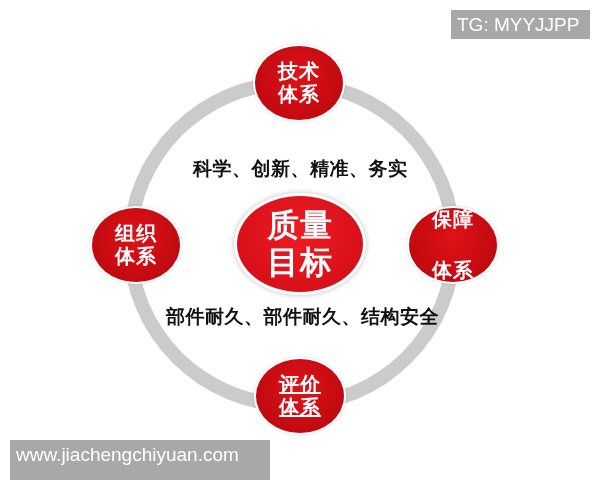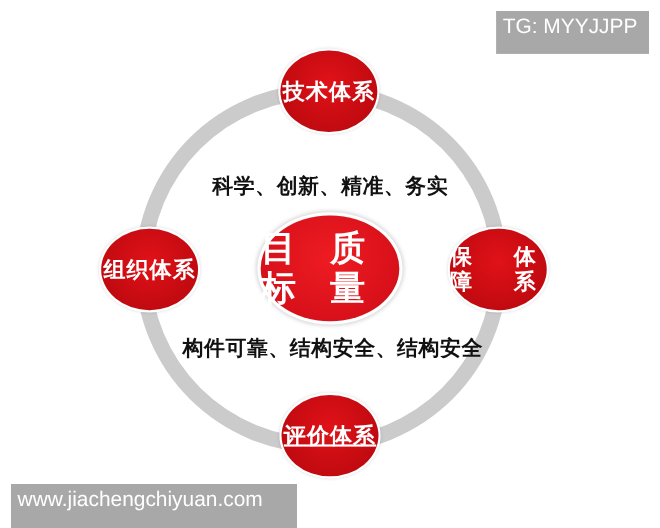--- a/index.html
+++ b/index.html
@@ -8,21 +8,21 @@
     font-family: "DejaVu Sans", sans-serif;
   }
   .ring {
     position: absolute; left: 123px; top: 76px; width: 338px; height: 336px;
     border-radius: 50%; border: 14px solid #cbcbcb; box-sizing: border-box;
   }
   .node {
     position: absolute; border-radius: 50%;
     background: radial-gradient(ellipse at 50% 40%, #e01218 0%, #c10a10 70%, #a8060b 100%);
     box-shadow: 0 0 0 2px #ffffff, 0 0 3px 2px rgba(0,0,0,0.15);
-    display: flex; flex-direction: row; align-items: center; justify-content: center;
+    display: flex; flex-direction: column; align-items: center; justify-content: center;
     color: #ffffff; font-weight: bold;
   }
   .node span { display: block; line-height: 1.15; letter-spacing: 1px; }
   .node.small { width: 88px; height: 74px; font-size: 20px; }
   .node.center {
     width: 126px; height: 96px; font-size: 32px;
     background: radial-gradient(ellipse at 50% 40%, #ee1c22 0%, #d8101a 70%, #b80a10 100%);
     box-shadow: 0 0 0 3px #ffffff, 0 0 4px 4px rgba(0,0,0,0.18);
   }
   .n-top { left: 255px; top: 46px; }
@@ -34,21 +34,21 @@
     position: absolute; font-weight: bold; color: #111111; white-space: nowrap;
     font-size: 19px; letter-spacing: 0.5px; text-align: center;
   }
   .phrase-top { left: 193px; top: 156px; }
   .phrase-bottom { left: 166px; top: 304px; }
   .wm {
     position: absolute; background: #a8a8a8; color: #ffffff;
     font-family: "Liberation Sans", sans-serif; font-size: 19px; line-height: 30px;
     padding: 0 6px; box-sizing: border-box;
   }
-  .wm-top { left: 451px; top: 10px; width: 139px; height: 39px; line-height: 29px; }
+  .wm-top { left: 451px; top: 10px; width: 139px; height: 29px; line-height: 29px; }
   .wm-bottom { left: 10px; top: 440px; width: 260px; height: 44px; }
 </style>
 </head>
 <body>
 
 <div class="ring"></div>
 
 <div class="node small n-top">
   <span>技术</span>
   <span>体系</span>
@@ -63,21 +63,21 @@
   <span>保障</span>
   <span>体系</span>
 </div>
 
 <div class="node small n-bottom">
   <span>评价</span>
   <span>体系</span>
 </div>
 
 <div class="node center n-center">
+  <span>质量</span>
   <span>目标</span>
-  <span>质量</span>
 </div>
 
 <div class="phrase phrase-top">科学、创新、精准、务实</div>
-<div class="phrase phrase-bottom">构件可靠、结构安全、结构安全</div>
+<div class="phrase phrase-bottom">部件耐久、部件耐久、结构安全</div>
 
 <div class="wm wm-top">TG: MYYJJPP</div>
 <div class="wm wm-bottom">www.jiachengchiyuan.com</div>
 
 </body></html>

